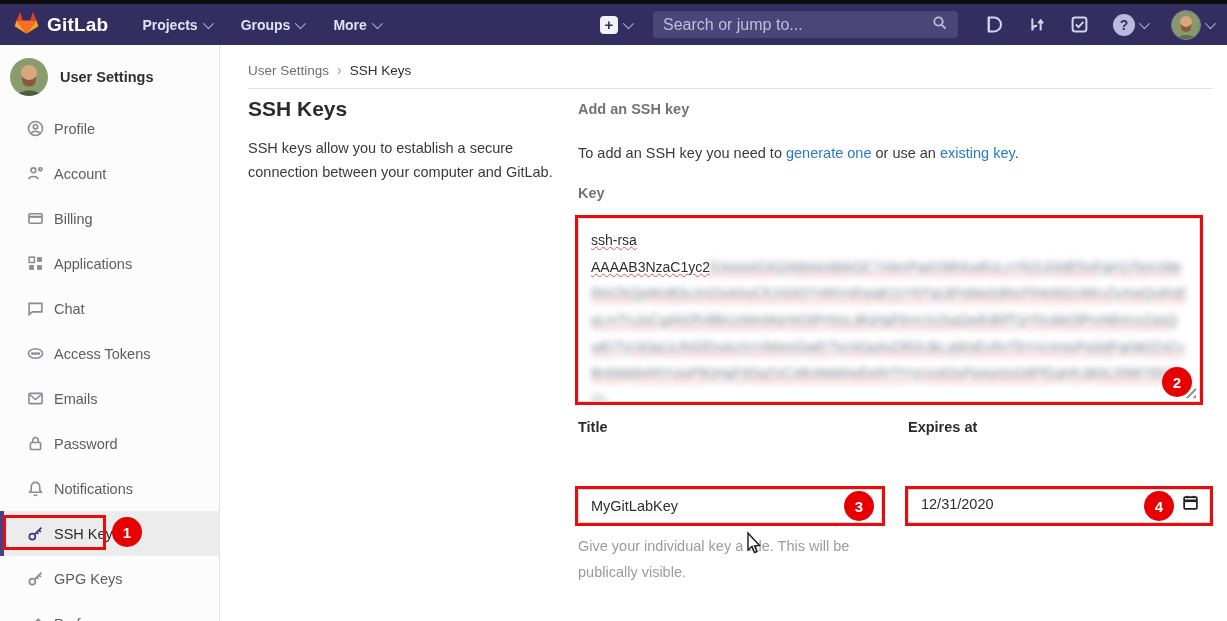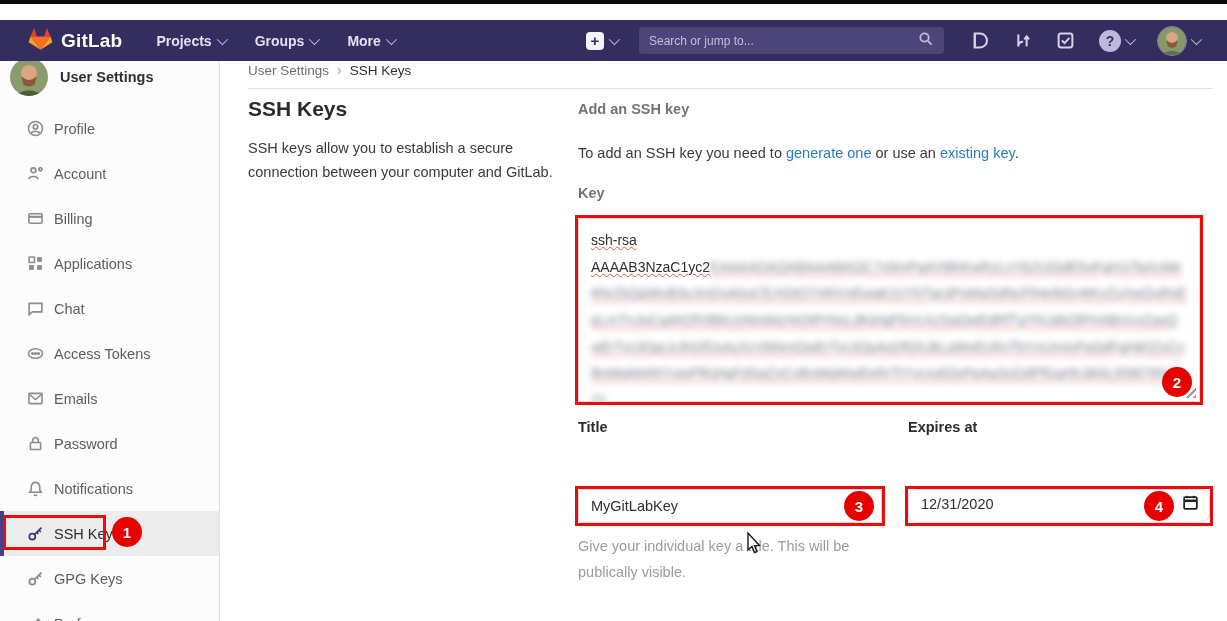--- a/index.html
+++ b/index.html
@@ -1,35 +1,35 @@
 <!DOCTYPE html>
 <html><head>
 <meta charset="utf-8">
 <style>
   * { margin:0; padding:0; box-sizing:border-box; }
   html,body { width:1227px; height:621px; overflow:hidden; background:#fff;
     font-family:"Liberation Sans", sans-serif; color:#333; }
 
   
   .black-strip { position:absolute; top:0; left:0; width:1227px; height:4px; background:#0d0d0d; z-index:40;}
-  .topbar { position:absolute; top:20px; left:0; width:1227px; height:41px; background:#332d60;
-    display:flex; align-items:center; padding:0 28px; z-index:30;}
+  .topbar { position:absolute; top:4px; left:0; width:1227px; height:41px; background:#332d60;
+    display:flex; align-items:center; padding:0 14px; z-index:30;}
   .logo { display:flex; align-items:center; gap:8px; margin-right:34px; cursor:pointer;}
   .logo-text { color:#fff; font-size:19px; font-weight:600; letter-spacing:.2px;}
   .tnav { display:flex; gap:30px; }
   .tnav-item { color:#e4e0f3; font-size:14px; font-weight:600; display:flex; align-items:center; gap:5px; cursor:pointer;}
   .chev { width:8px; height:8px; border-right:1.8px solid #bdb8dd; border-bottom:1.8px solid #bdb8dd;
     transform:rotate(45deg) translateY(-2px); display:inline-block;}
   .tb-spacer { flex:1; }
   .plus-btn { display:flex; align-items:center; gap:5px; margin-right:22px; cursor:pointer;}
   .plus-sq { width:18px; height:18px; background:#f3f2fa; border-radius:4px; color:#332d60;
     font-weight:700; font-size:15px; line-height:17px; text-align:center;}
   .searchbox { width:305px; height:27px; background:#4c4579; border-radius:4px; display:flex; align-items:center;
     padding:0 10px; margin-right:26px;}
-  .searchbox input { flex:1; background:transparent; border:0; outline:0; color:#e8e5f5; font-size:12px;}
+  .searchbox input { flex:1; background:transparent; border:0; outline:0; color:#e8e5f5; font-size:16px;}
   .searchbox input::placeholder { color:#c2bddd; }
   .tb-icons { display:flex; align-items:center; gap:24px; }
   .tb-ic { color:#d7d2ec; display:flex; align-items:center; gap:4px; cursor:pointer;}
   .help-circle { width:22px; height:22px; border-radius:50%; background:#bdb8dd; color:#332d60;
     font-weight:700; font-size:14px; display:flex; align-items:center; justify-content:center;}
   .avatar-sm { width:30px; height:30px; border-radius:50%; overflow:hidden; border:1px solid #8b85b5;}
 
   
   .sidebar { position:absolute; top:45px; left:0; width:220px; height:576px; background:#fcfcfc;
     border-right:1px solid #e3e3e3; overflow:hidden; z-index:10;}
@@ -70,21 +70,21 @@
     background:linear-gradient(135deg, transparent 50%, transparent 50%),
       repeating-linear-gradient(135deg, transparent 0 2px, #9a9a9a 2px 3.5px, transparent 3.5px 5px); }
 
   .fields-row { margin:14px 0 0 -3px; width:638px; display:flex; gap:20px; }
   .field-group { display:flex; flex-direction:column; }
   .field-label { font-size:14.5px; font-weight:700; color:#2b2b2b; margin:0 0 7px 3px; }
   .field-frame { height:40px; background:#fff; }
   .g1 { width:318px; } .g2 { width:316px; }
   .text-input { width:100%; height:100%; border:1px solid #dcdcdc; border-radius:3px; padding:0 12px;
     font-size:14.5px; color:#2f2f2f; font-family:"Liberation Sans",sans-serif; outline:none; background:#fff;}
-  .date-input { width:100%; height:100%; border:1px solid #dcdcdc; border-radius:9px; padding:0 10px 4px 12px;
+  .date-input { width:100%; height:100%; border:1px solid #dcdcdc; border-radius:1px; padding:0 10px 4px 12px;
     font-size:14.5px; color:#2f2f2f; display:flex; align-items:center; background:#fff;}
   .date-input .cal { margin-left:auto; }
   .field-help { margin-top:8px; width:300px; font-size:14.5px; line-height:1.75; color:#9b9b9b; }
 
   .submit-row { margin:15px 0 0 -3px; display:flex; align-items:center; position:relative; }
   .btn-frame { display:inline-block; }
   .btn-green { background:#1f7e45; border:1px solid #176337; border-radius:3px; color:#fff;
     font-size:14.5px; font-weight:600; padding:9px 15px; cursor:pointer; font-family:"Liberation Sans",sans-serif;}
 
   .badge { width:30px; height:30px; border-radius:50%; background:#e60000; color:#fff; font-size:15px;

